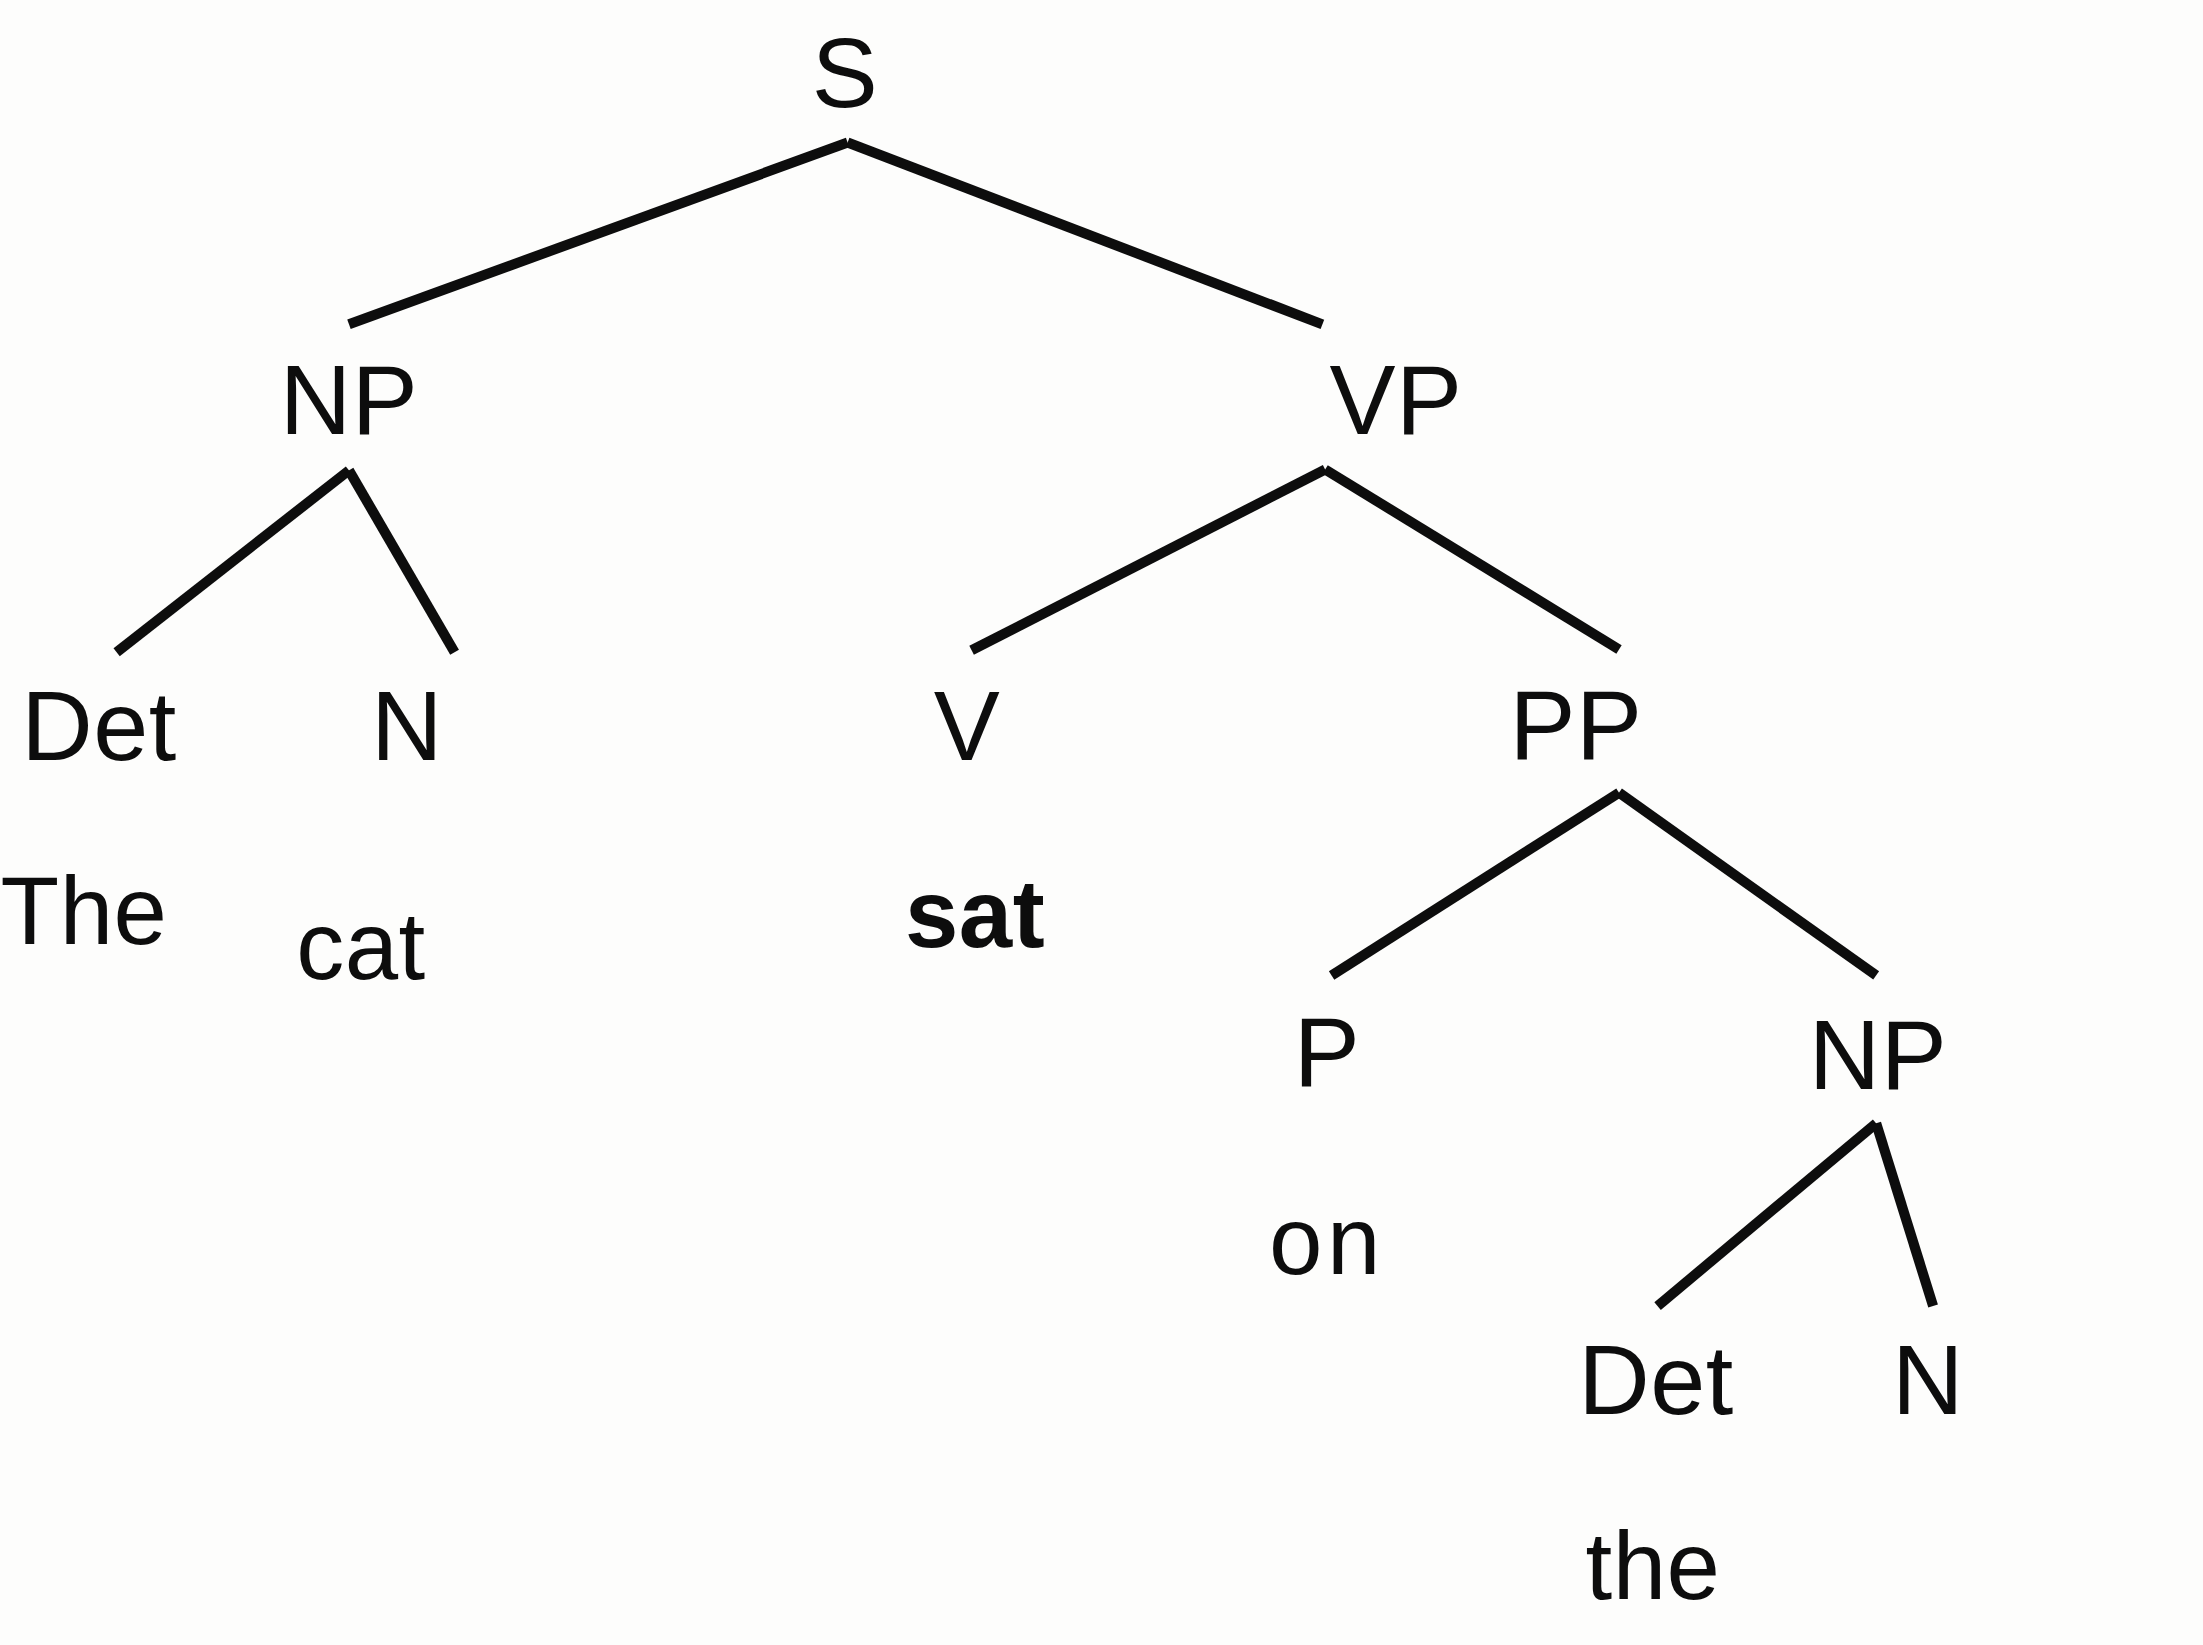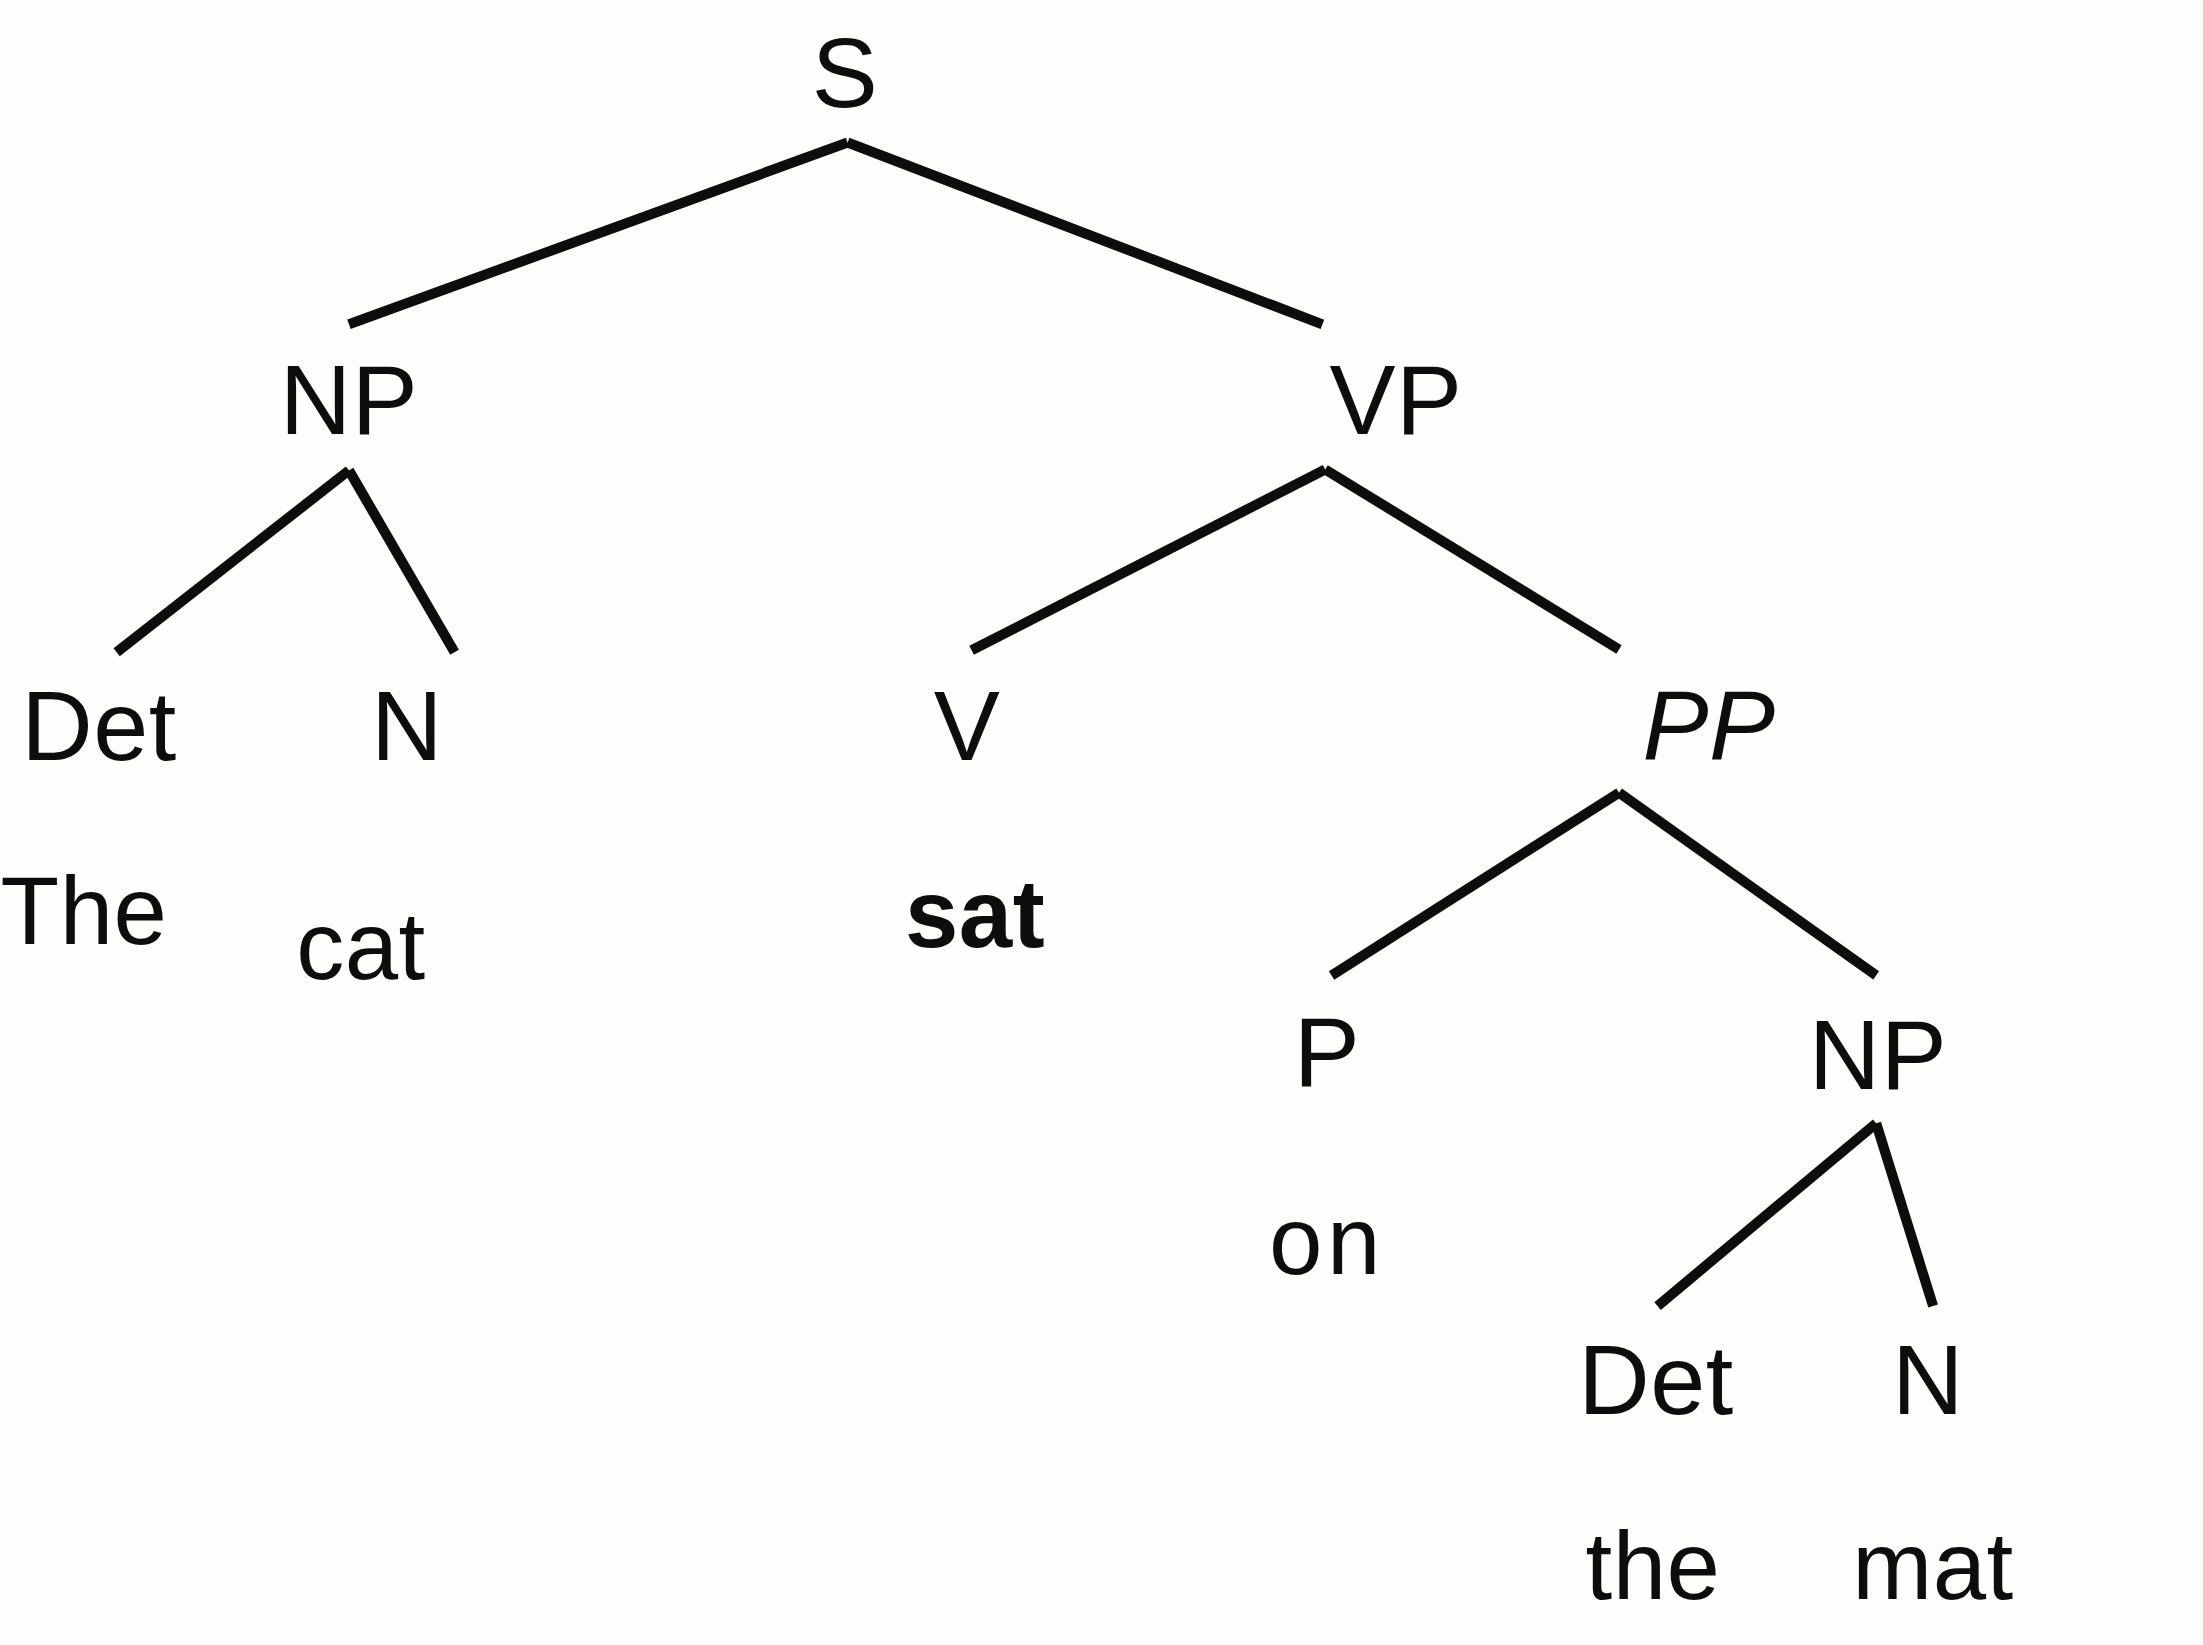--- a/index.html
+++ b/index.html
@@ -64,31 +64,30 @@
     </svg>
 
   <div class="node-label cat-label" style="left: 845px; top: 72px;">S</div>
 
   <div class="node-label cat-label" style="left: 349px; top: 399px;">NP</div>
   <div class="node-label cat-label" style="left: 1396px; top: 399px;">VP</div>
 
   <div class="node-label cat-label" style="left: 99px; top: 725px;">Det</div>
   <div class="node-label cat-label" style="left: 407px; top: 725px;">N</div>
   <div class="node-label cat-label" style="left: 967px; top: 725px;">V</div>
-  <div class="node-label cat-label" style="left: 1709px; top: 724px; font-style: italic;">PP</div>
+  <div class="node-label cat-label" style="left: 1576px; top: 724px;">PP</div>
 
   <div class="node-label word-label" style="left: 84px; top: 911px;">The</div>
   <div class="node-label word-label" style="left: 361px; top: 946px;">cat</div>
   <div class="node-label word-label" style="left: 975px; top: 914px; font-weight: bold;">sat</div>
 
   <div class="node-label cat-label" style="left: 1327px; top: 1051px;">P</div>
   <div class="node-label cat-label" style="left: 1878px; top: 1054px;">NP</div>
 
   <div class="node-label word-label" style="left: 1325px; top: 1249px; font-family: Liberation Mono, monospace;">on</div>
 
   <div class="node-label cat-label" style="left: 1656px; top: 1379px;">Det</div>
   <div class="node-label cat-label" style="left: 1928px; top: 1379px;">N</div>
 
   <div class="node-label word-label" style="left: 1653px; top: 1566px;">the</div>
-  <div class="node-label word-label" style="left: 1933px; top: 1566px;">mat</div>
 
 </div>
 
 
 </body></html>

